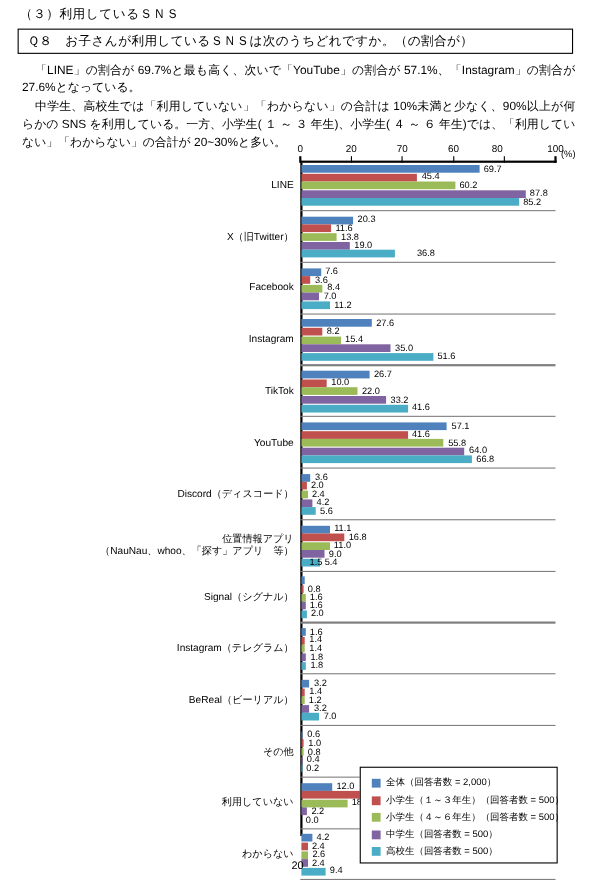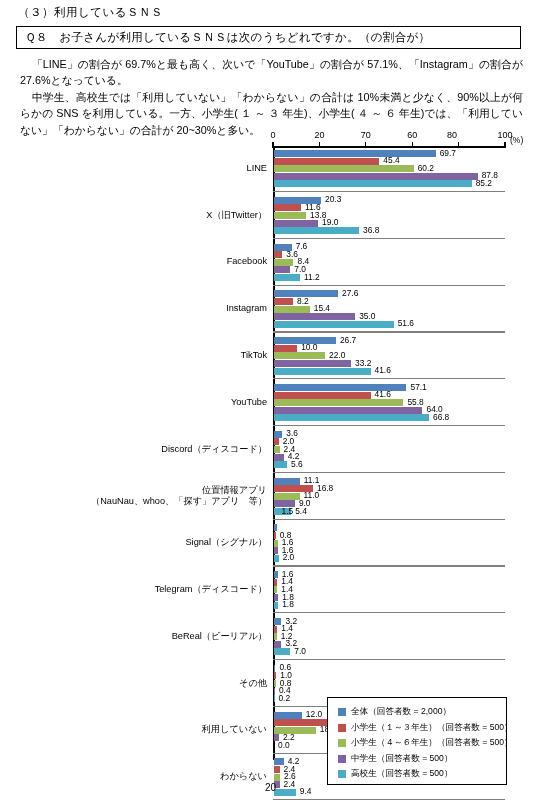--- a/index.html
+++ b/index.html
@@ -121,21 +121,21 @@
       <div class="grp-sep" style="top: 60.9px;"></div>
       <div class="bar" style="top: 66.8px; width: 47.096px; background: rgb(79, 129, 189);"></div>
       <div class="barval" style="left: 325.096px; top: 66.3px;">20.3</div>
       <div class="bar" style="top: 74.4px; width: 26.912px; background: rgb(192, 80, 77);"></div>
       <div class="barval" style="left: 304.912px; top: 73.9px;">11.6</div>
       <div class="bar" style="top: 82px; width: 32.016px; background: rgb(155, 187, 89);"></div>
       <div class="barval" style="left: 310.016px; top: 81.5px;">13.8</div>
       <div class="bar" style="top: 89.6px; width: 44.08px; background: rgb(128, 100, 162);"></div>
       <div class="barval" style="left: 322.08px; top: 89.1px;">19.0</div>
       <div class="bar" style="top: 97.2px; width: 85.376px; background: rgb(75, 172, 198);"></div>
-      <div class="barval" style="left: 363px; top: 96.7px; text-align: right;">36.8</div>
+      <div class="barval" style="left: 379px; top: 96.7px; text-align: right;">36.8</div>
       <div class="grp-sep" style="top: 107.7px;"></div>
       <div class="bar" style="top: 113.6px; width: 17.632px; background: rgb(79, 129, 189);"></div>
       <div class="barval" style="left: 295.632px; top: 113.1px;">7.6</div>
       <div class="bar" style="top: 121.2px; width: 8.352px; background: rgb(192, 80, 77);"></div>
       <div class="barval" style="left: 286.352px; top: 120.7px;">3.6</div>
       <div class="bar" style="top: 128.8px; width: 19.488px; background: rgb(155, 187, 89);"></div>
       <div class="barval" style="left: 297.488px; top: 128.3px;">8.4</div>
       <div class="bar" style="top: 136.4px; width: 16.24px; background: rgb(128, 100, 162);"></div>
       <div class="barval" style="left: 294.24px; top: 135.9px;">7.0</div>
       <div class="bar" style="top: 144px; width: 25.984px; background: rgb(75, 172, 198);"></div>
@@ -285,21 +285,21 @@
         <div class="catlabel">Discord（ディスコード）</div>
       </div>
       <div class="catlabel-wrap" style="top: 354.8px;">
         <div class="catlabel">位置情報アプリ
 （NauNau、whoo、「探す」アプリ　等）</div>
       </div>
       <div class="catlabel-wrap" style="top: 407.1px;">
         <div class="catlabel">Signal（シグナル）</div>
       </div>
       <div class="catlabel-wrap" style="top: 453.9px;">
-        <div class="catlabel">Telegram（ディスコード）</div>
+        <div class="catlabel">Instagram（テレグラム）</div>
       </div>
       <div class="catlabel-wrap" style="top: 500.7px;">
         <div class="catlabel">BeReal（ビーリアル）</div>
       </div>
       <div class="catlabel-wrap" style="top: 547.5px;">
         <div class="catlabel">その他</div>
       </div>
       <div class="catlabel-wrap" style="top: 594.3px;">
         <div class="catlabel">利用していない</div>
       </div>

